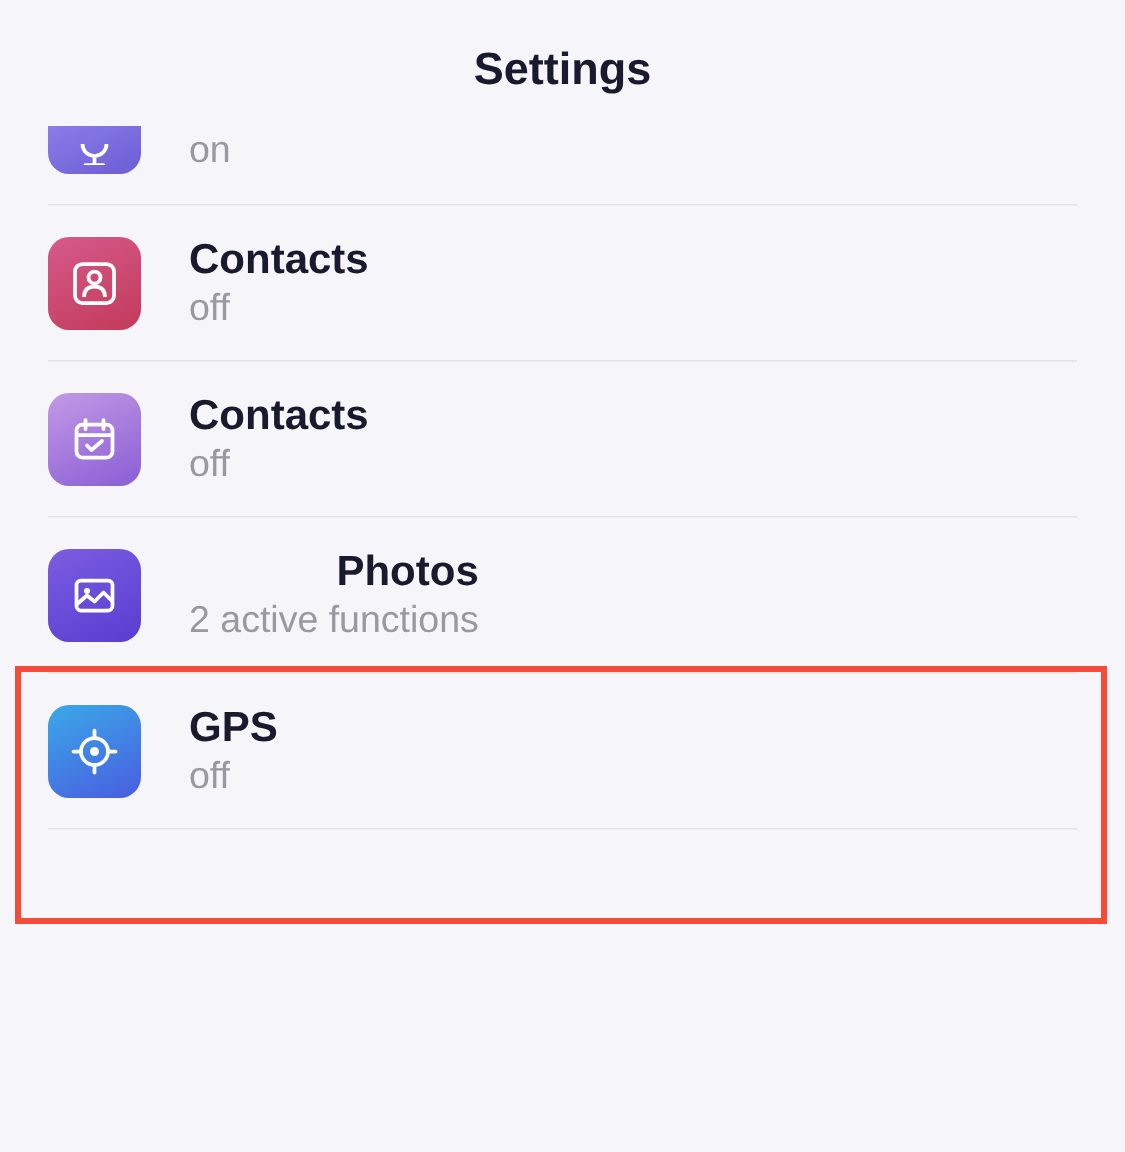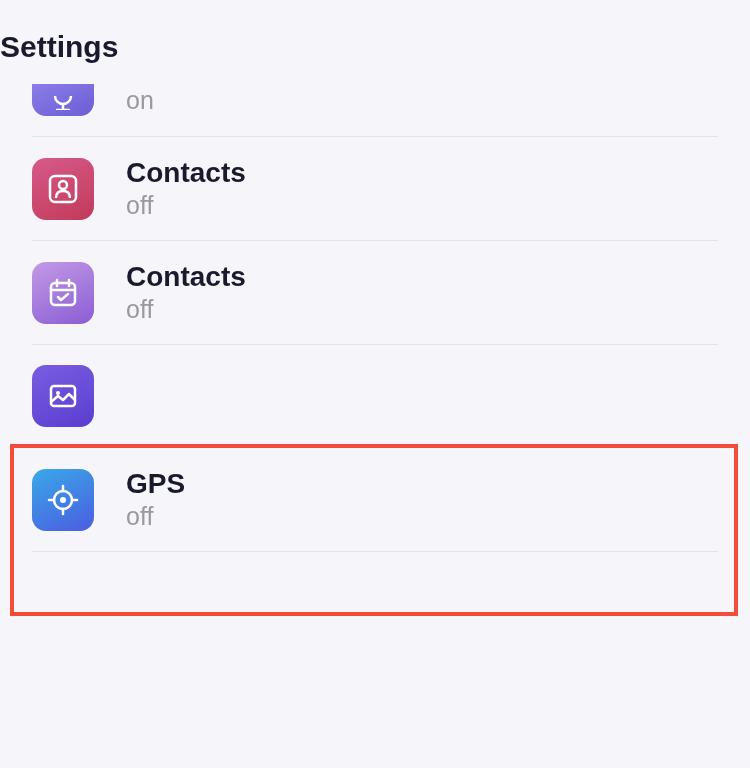--- a/index.html
+++ b/index.html
@@ -4,21 +4,21 @@
   <style>
     * { margin: 0; padding: 0; box-sizing: border-box; }
     body {
       width: 750px;
       height: 768px;
       background: #f6f5fa;
       font-family: -apple-system, BlinkMacSystemFont, 'Segoe UI', sans-serif;
       overflow: hidden;
     }
     .header {
-      text-align: left;
+      text-align: center;
       padding: 30px 0 20px;
     }
     .header-title {
       font-size: 30px;
       font-weight: 700;
       color: #1a1a2e;
     }
     .list {
       padding: 0 32px;
     }
@@ -133,20 +133,22 @@
 
   <div class="row">
     <div class="icon-box grad-violet">
       <svg width="36" height="36" viewBox="0 0 36 36">
           <rect x="6" y="8" width="24" height="20" rx="3" stroke="white" stroke-width="2.5" fill="none"></rect>
           <circle cx="13" cy="15" r="2" fill="white"></circle>
           <path d="M6 24 L13 18 L18 22 L24 16 L30 22" stroke="white" stroke-width="2.5" fill="none" stroke-linejoin="round"></path>
         </svg>
     </div>
     <div class="text-col">
+      <div class="row-title">Photos</div>
+      <div class="row-sub">2 active functions</div>
     </div>
   </div>
 
   <div class="row">
     <div class="icon-box grad-blue">
       <svg width="36" height="36" viewBox="0 0 36 36">
           <circle cx="18" cy="18" r="9" stroke="white" stroke-width="2.5" fill="none"></circle>
           <circle cx="18" cy="18" r="3" fill="white"></circle>
           <line x1="18" y1="4" x2="18" y2="9" stroke="white" stroke-width="2.5" stroke-linecap="round"></line>
           <line x1="18" y1="27" x2="18" y2="32" stroke="white" stroke-width="2.5" stroke-linecap="round"></line>

